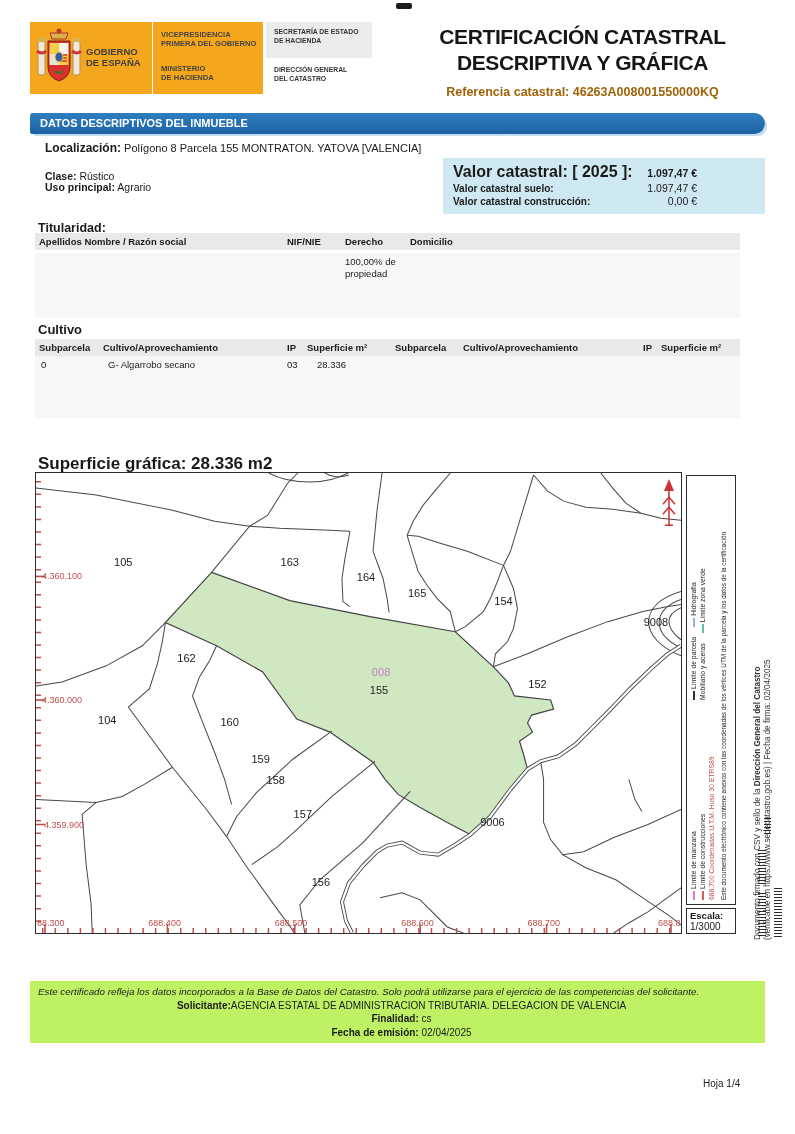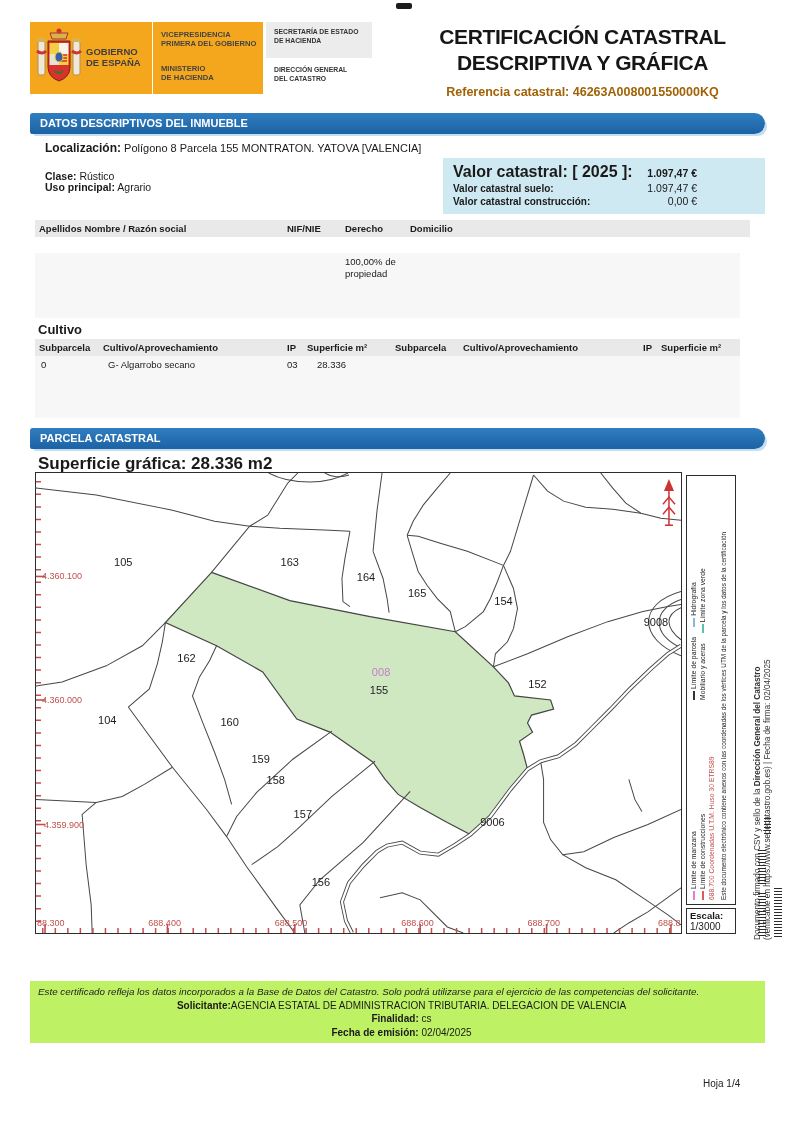--- a/index.html
+++ b/index.html
@@ -166,21 +166,21 @@
       <span class="vl2">Valor catastral suelo:</span>
       <span class="vv2">1.097,47 €</span>
     </div>
     <div class="vrow">
       <span class="vl2">Valor catastral construcción:</span>
       <span class="vv2">0,00 €</span>
     </div>
   </div>
 
   <div class="sect-title" style="left:38px;top:221px;">Titularidad:</div>
-  <div class="thead" style="top:220px;padding-left:10px;">
+  <div class="thead" style="top:233px;">
     <span style="left:4px;">Apellidos Nombre / Razón social</span>
     <span style="left:252px;">NIF/NIE</span>
     <span style="left:310px;">Derecho</span>
     <span style="left:375px;">Domicilio</span>
   </div>
   <div class="tbody" style="top:253px;height:65px;">
     <span class="wrapcell" style="left:310px;">100,00% de propiedad</span>
   </div>
 
   <div class="sect-title" style="left:38px;top:322px;font-size:13px;">Cultivo</div>
@@ -194,21 +194,20 @@
     <span style="left:608px;">IP</span>
     <span style="left:626px;">Superficie m²</span>
   </div>
   <div class="tbody" style="top:356px;height:62px;">
     <span style="left:6px;">0</span>
     <span style="left:73px;">G- Algarrobo secano</span>
     <span style="left:252px;">03</span>
     <span style="left:282px;">28.336</span>
   </div>
 
-  <div class="bluebar bar2">PARCELA CATASTRAL</div>
   <div class="sup">
     <span>Superficie gráfica:</span>
     <span>28.336 m2</span>
   </div>
 
   <div class="map-wrap">
     <div class="map-frame">
       <svg viewBox="0 0 643 458" preserveAspectRatio="none">
 
         <polygon points="175,99 253,127 333,143 418,158 456,193 471,209 477,222 513,226 516,235 494,241 490,249 495,258 482,267 486,280 490,295 473,315 453,342 433,360 410,348 383,333 361,320 348,305 336,288 293,258 260,245 226,198 180,172 129,149" fill="#cfe8c2" stroke="#444" stroke-width="1.2"></polygon>

